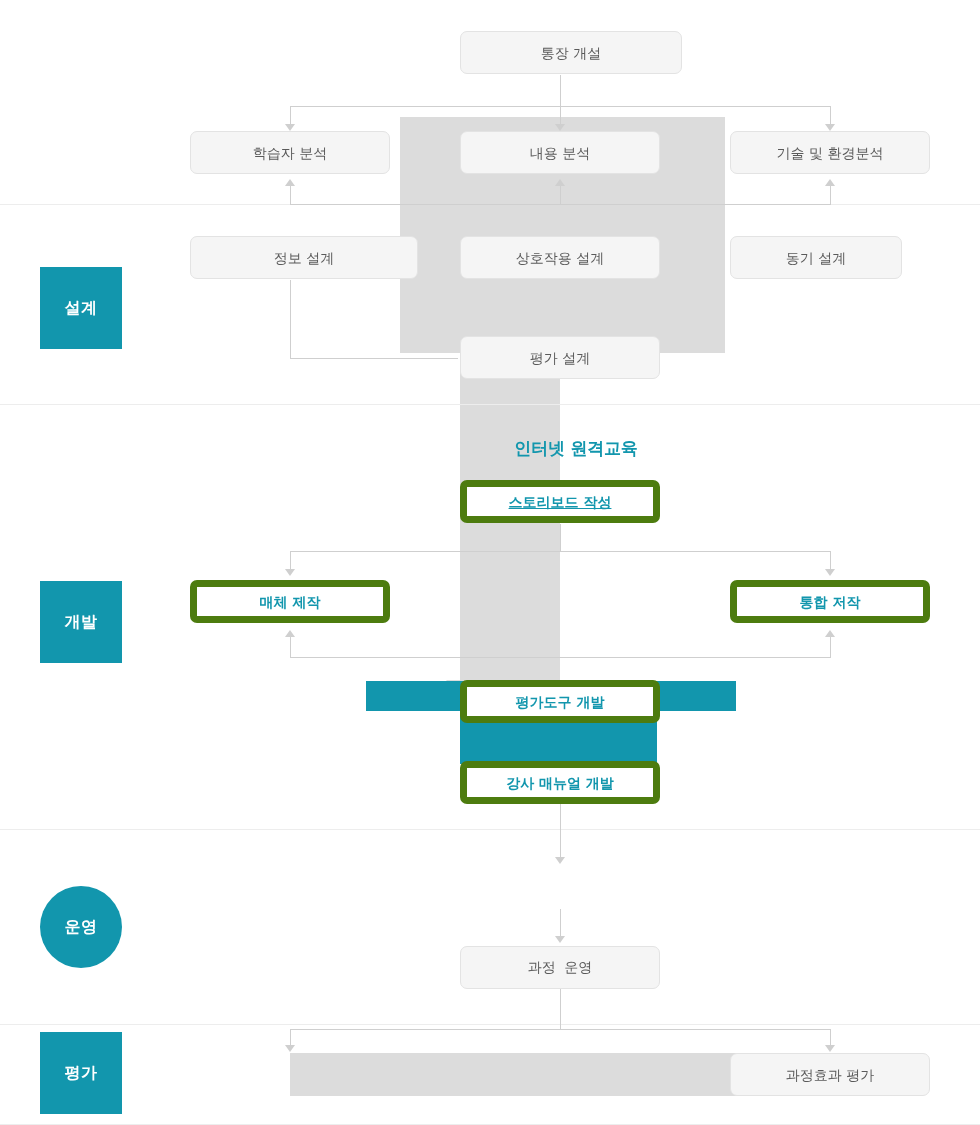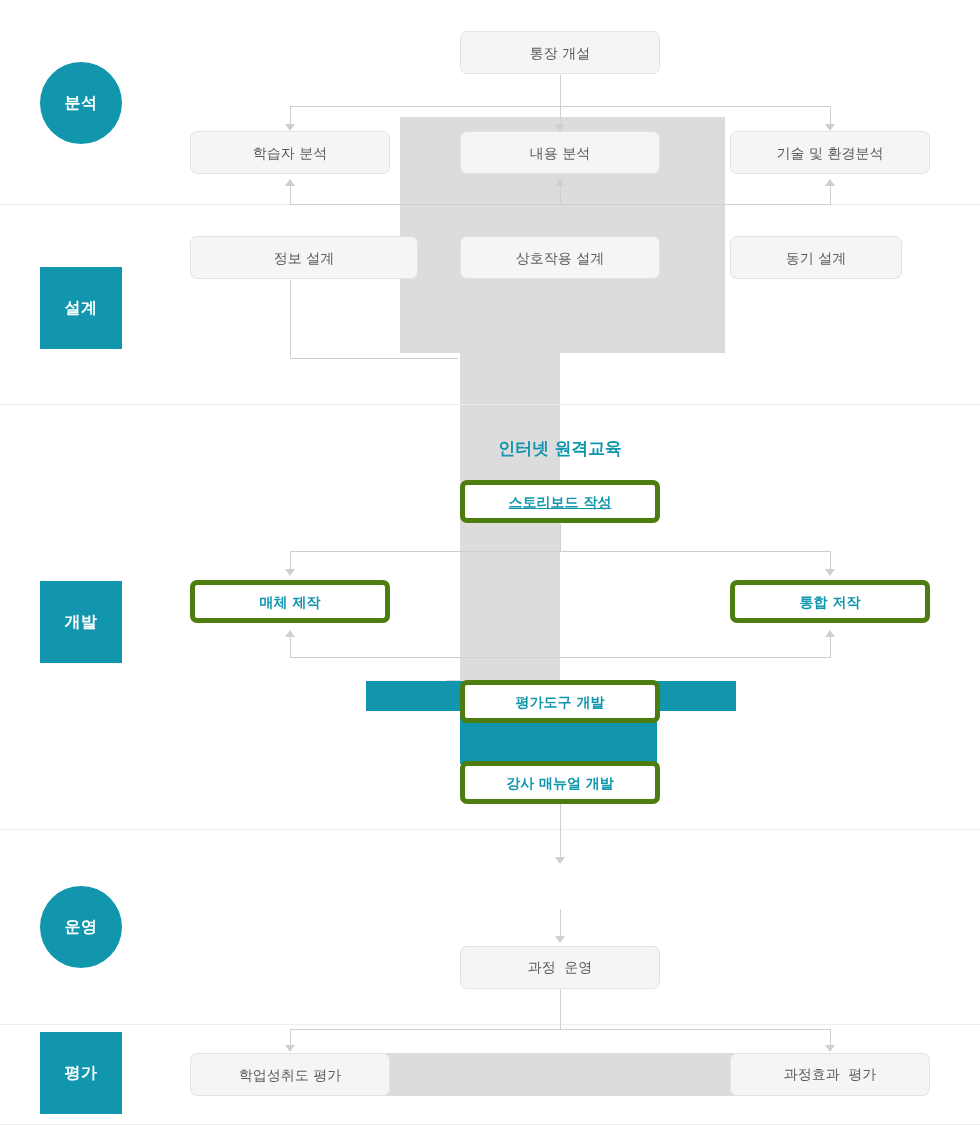--- a/index.html
+++ b/index.html
@@ -64,21 +64,21 @@
     font-size:14px;
     line-height:1;
   }
   .node.grey{
     background:#f5f5f5;
     border:1px solid #e3e3e3;
     color:#5a5a5a;
   }
   .node.teal{
     background:#ffffff;
-    border:5px solid #4d7c0f;
+    border:7px solid #4d7c0f;
     color:#1296ad;
     font-weight:bold;
   }
   .node.teal .u{ text-decoration:underline; }
 
   
   .teal-bar{
     position:absolute;
     background:#1296ad;
   }
@@ -179,48 +179,46 @@
   <div class="ln v" style="left:560px;top:989px;height:40px;"></div>
   <div class="ln h" style="left:290px;top:1029px;width:541px;"></div>
   <div class="ln v" style="left:290px;top:1029px;height:18px;"></div>
   <div class="ln v" style="left:830px;top:1029px;height:18px;"></div>
   <div class="arrow-down" style="left:285px;top:1045px;"></div>
   <div class="arrow-down" style="left:825px;top:1045px;"></div>
 
   <div class="teal-bar" style="left:366px;top:681px;width:370px;height:30px;"></div>
   <div class="teal-bar" style="left:460px;top:711px;width:197px;height:53px;"></div>
 
-  <div class="stage-badge circle" style="left:40px;top:62px;">
-    <span>분석</span>
-  </div>
   <div class="stage-badge square" style="left:40px;top:267px;">
     <span>설계</span>
   </div>
   <div class="stage-badge square" style="left:40px;top:581px;">
     <span>개발</span>
   </div>
   <div class="stage-badge circle" style="left:40px;top:886px;">
     <span>운영</span>
   </div>
   <div class="stage-badge square" style="left:40px;top:1032px;">
     <span>평가</span>
   </div>
 
-  <div class="node grey" style="left:460px;top:31px;width:200px;">통장 개설</div>
+  <div class="node grey" style="left:460px;top:31px;width:222px;">통장 개설</div>
 
   <div class="node grey" style="left:190px;top:131px;width:200px;">학습자 분석</div>
   <div class="node grey" style="left:460px;top:131px;width:200px;">내용 분석</div>
   <div class="node grey" style="left:730px;top:131px;width:200px;">기술 및 환경분석</div>
 
   <div class="node grey" style="left:190px;top:236px;width:228px;">정보 설계</div>
   <div class="node grey" style="left:460px;top:236px;width:200px;">상호작용 설계</div>
   <div class="node grey" style="left:730px;top:236px;width:172px;">동기 설계</div>
 
-
-  <div class="caption" style="left:460px;top:437px;width:200px;">인터넷 원격교육</div>
+  <div class="node grey" style="left:460px;top:336px;width:200px;">평가 설계</div>
+
+  <div class="caption" style="left:460px;top:437px;width:200px;padding-left:16px;">인터넷 원격교육</div>
 
   <div class="node teal" style="left:460px;top:480px;width:200px;">
     <span class="u">스토리보드 작성</span>
   </div>
 
   <div class="node teal" style="left:190px;top:580px;width:200px;">
     <span>매체 제작</span>
   </div>
   <div class="node teal" style="left:460px;top:680px;width:200px;">
     <span>평가도구 개발</span>
@@ -228,16 +226,15 @@
 
   <div class="node teal" style="left:730px;top:580px;width:200px;">
     <span>통합 저작</span>
   </div>
   <div class="node teal" style="left:460px;top:761px;width:200px;">
     <span>강사 매뉴얼 개발</span>
   </div>
 
   <div class="node grey" style="left:460px;top:946px;width:200px;font-family:Liberation Mono, monospace;">과정 운영</div>
 
-  <div class="node grey" style="left:190px;top:1053px;width:200px;">학업성취도 평가</div>
-  <div class="node grey" style="left:730px;top:1053px;width:200px;font-family:Liberation Mono, monospace;">과정효과 평가</div>
+  <div class="node grey" style="left:730px;top:1053px;width:200px;">과정효과 평가</div>
 
 </div>
 
 </body></html>

